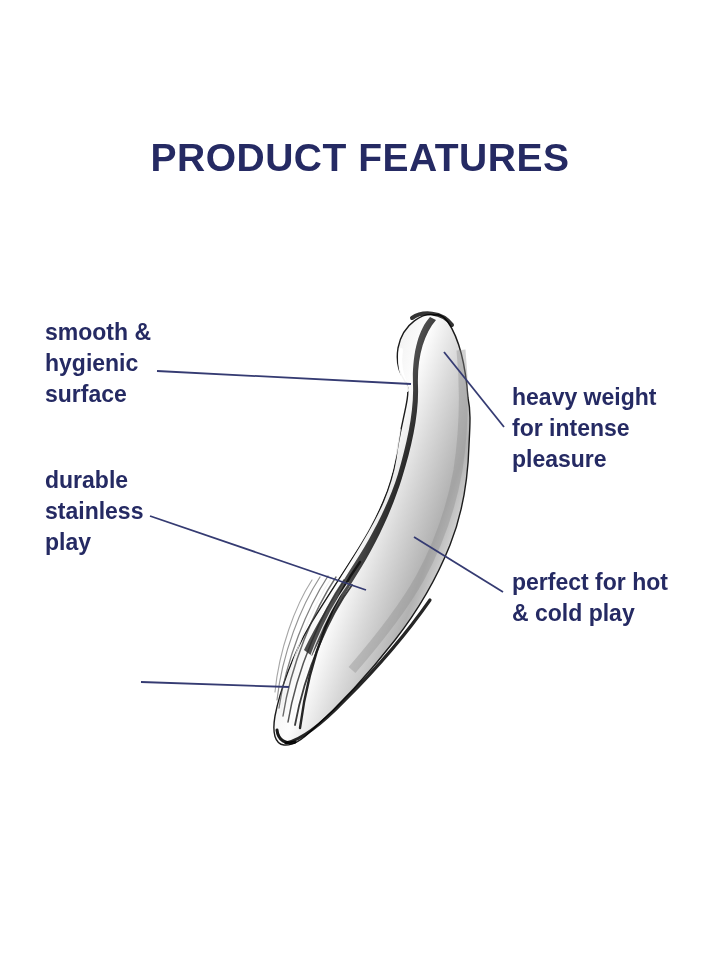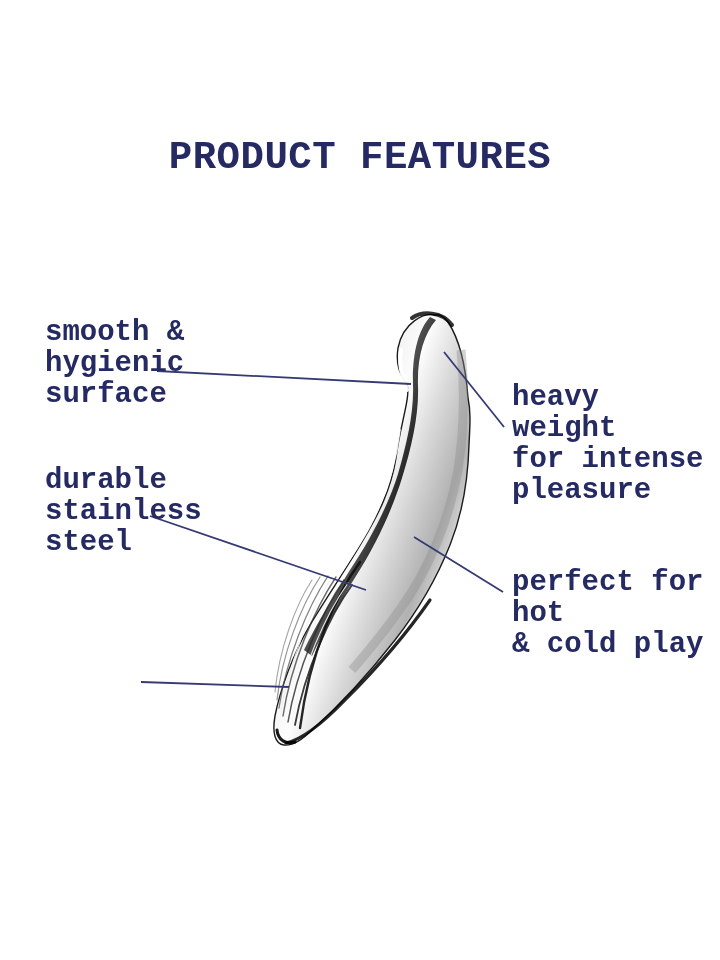--- a/index.html
+++ b/index.html
@@ -7,41 +7,41 @@
     --ink:#252a63;
     --line:#353b72;
   }
   *{margin:0;padding:0;box-sizing:border-box;}
   html,body{background:#fff;}
   .canvas{
     position:relative;
     width:720px;height:960px;
     background:var(--bg);
     overflow:hidden;
-    font-family:Liberation Mono, monospace;
+    font-family:Liberation Sans, sans-serif;
   }
   .title{
     position:absolute;
     left:0;right:0;
     top:136px;
     text-align:center;
     font-size:39px;
     font-weight:800;
     letter-spacing:0.5px;
     color:var(--ink);
   }
   .art{
     position:absolute;
     left:0;top:0;
     width:720px;height:960px;
   }
   .label{
     position:absolute;
     color:var(--ink);
-    font-size:29px;
+    font-size:23px;
     font-weight:600;
     line-height:31px;
     white-space:pre-line;
   }
   .label.left{left:45px;}
   .label.right{left:512px;}
 </style>
 </head>
 <body>
 
@@ -125,20 +125,20 @@
       <line x1="414" y1="537" x2="503" y2="592"></line>
       <line x1="141" y1="682" x2="289" y2="687"></line>
     </g>
   </svg>
 
   <div class="label left" style="top:317px">smooth &amp;
 hygienic
 surface</div>
   <div class="label left" style="top:465px">durable
 stainless
-steel</div>
+play</div>
   <div class="label right" style="top:382px">heavy weight
 for intense
 pleasure</div>
   <div class="label right" style="top:567px">perfect for hot
 &amp; cold play</div>
 
 </div>
 
 </body></html>

